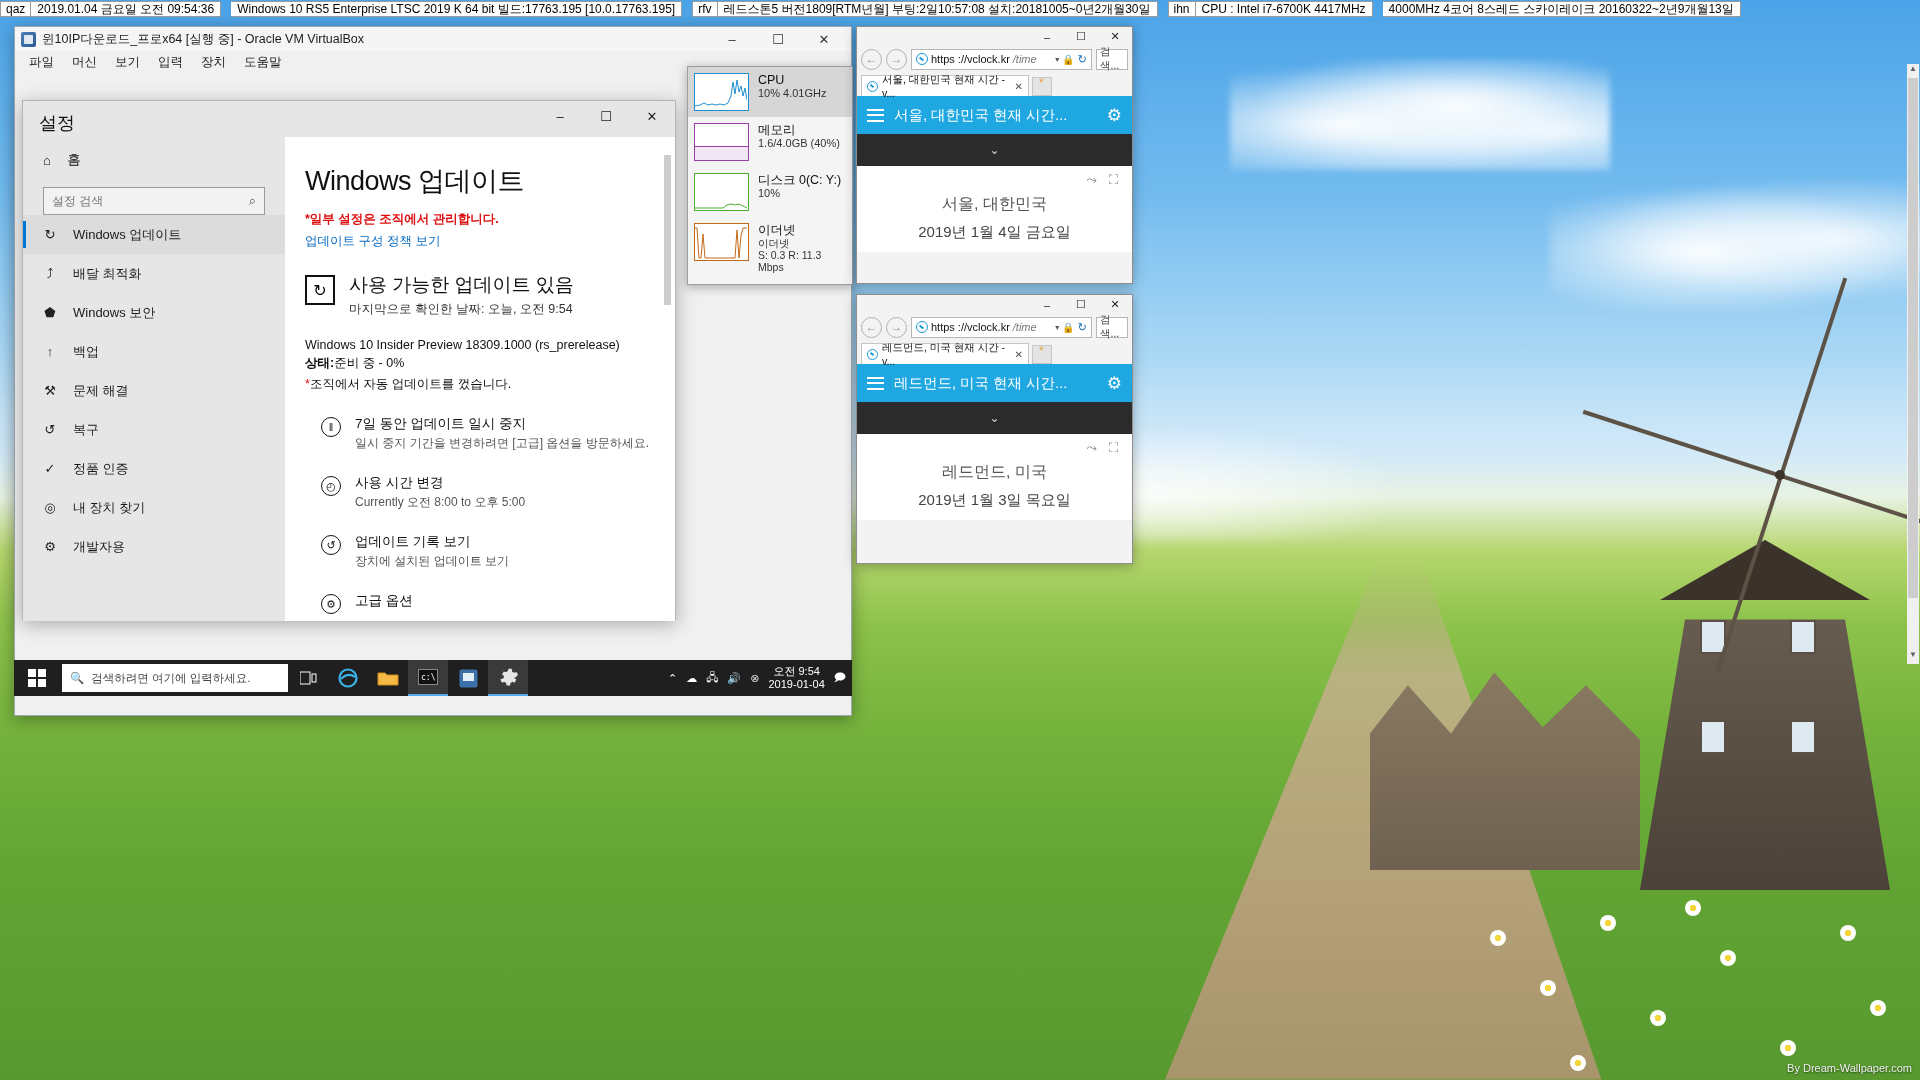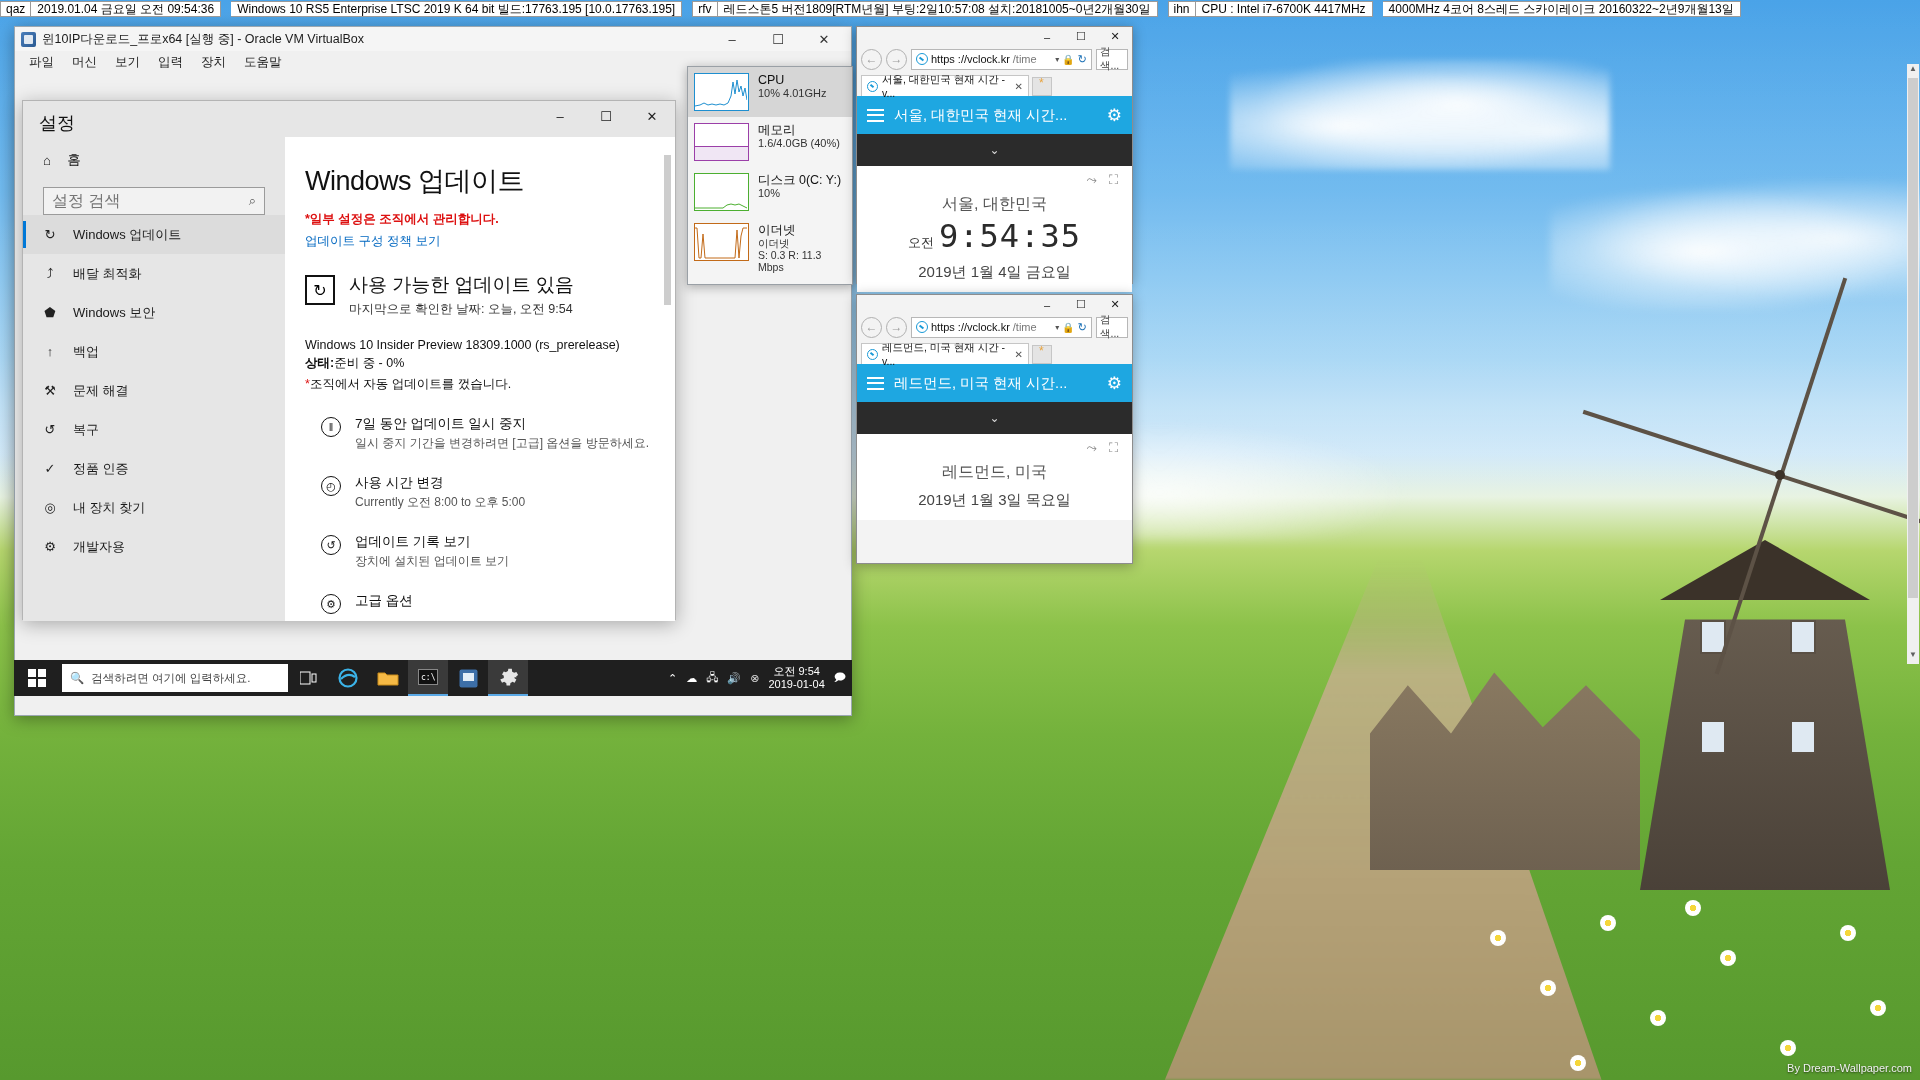--- a/index.html
+++ b/index.html
@@ -113,21 +113,21 @@
   #st-titlebar .st-label { font-size:18px; color:#111; padding:10px 0 0 16px; }
   .st-wbtns { margin-left:auto; display:flex; }
   .st-wbtn { width:46px; height:30px; display:flex; align-items:center; justify-content:center;
     font-size:13px; color:#222; }
   #settings-body { display:flex; height:484px; }
   #st-side { width:262px; background:#e6e6e6; padding-top:8px; overflow:hidden; }
   #st-home { display:flex; align-items:center; gap:16px; padding:6px 0 6px 20px; font-size:13.5px; color:#111; }
   #st-search { margin:12px 20px 0 20px; height:28px; background:#f2f2f2; border:1px solid #9b9b9b;
     display:flex; align-items:center; padding:0 8px; }
   #st-search input { border:none; background:transparent; outline:none; width:100%;
-    font-size:16px; color:#555; font-family:inherit; }
+    font-size:12px; color:#555; font-family:inherit; }
   #st-search .mag { margin-left:auto; font-size:13px; color:#555; }
   #st-cat { font-size:13.5px; font-weight:bold; color:#111; padding:18px 0 4px 20px; }
   .st-item { display:flex; align-items:center; gap:14px; height:39px; padding-left:18px;
     font-size:13px; color:#1a1a1a; position:relative; }
   .st-item.sel { background:#dcdcdc; }
   .st-item.sel::before { content:""; position:absolute; left:0; top:6px; width:3px; height:27px; background:#0078d7; }
   .st-item .ic { width:18px; height:18px; display:flex; align-items:center; justify-content:center; color:#222; }
   #st-main { flex:1; background:#fff; padding:26px 0 0 20px; overflow:hidden; position:relative; }
   #st-h1 { font-size:27px; font-weight:300; color:#111; letter-spacing:-.5px; }
   .st-warn { color:#d11; font-size:12.5px; font-weight:bold; margin-top:12px; }
@@ -170,21 +170,21 @@
     font-size:11px; color:#222; }
   .ie-navrow { height:26px; display:flex; align-items:center; gap:4px; padding:0 4px; }
   .ie-navbtn { width:21px; height:21px; border-radius:50%; border:1.4px solid #b0b0b0;
     display:flex; align-items:center; justify-content:center; color:#9a9a9a; font-size:12px; }
   .ie-addr { flex:1; height:21px; background:#fff; border:1px solid #b7b7b7; display:flex;
     align-items:center; gap:3px; padding:0 4px; font-size:11px; color:#444; }
   .ie-addr .fav { width:12px; height:12px; border-radius:50%; border:1.5px solid #1a9ad7; flex:none; position:relative;}
   .ie-addr .fav::after{content:"";position:absolute;left:2px;top:4px;width:5px;height:2px;background:#1a9ad7;transform:rotate(40deg);}
   .ie-addr .scheme { color:#111; }
   .ie-addr .host { color:#111; }
-  .ie-addr .pathx { color:#777; }
+  .ie-addr .pathx { color:#777;font-style:italic; }
   .ie-addr .caret { margin-left:auto; color:#555; font-size:8px; }
   .ie-addr .lock { color:#333; font-size:10px; }
   .ie-addr .refresh { color:#1a6fb5; font-size:11px; }
   .ie-search { width:32px; height:21px; background:#fff; border:1px solid #b7b7b7;
     display:flex; align-items:center; padding:0 3px; font-size:10.5px; color:#444; }
   .ie-tabrow { height:24px; display:flex; align-items:flex-end; padding-left:4px; background:#f3f3f3; }
   .ie-tab { height:21px; background:#fff; border:1px solid #c6c6c6; border-bottom:none;
     display:flex; align-items:center; gap:4px; padding:0 5px; font-size:10.5px; color:#111; max-width:168px; }
   .ie-tab .fav { width:11px;height:11px;border-radius:50%;border:1.4px solid #1a9ad7;flex:none;position:relative;}
   .ie-tab .fav::after{content:"";position:absolute;left:2px;top:3px;width:4px;height:2px;background:#1a9ad7;transform:rotate(40deg);}
@@ -579,24 +579,20 @@
   </div>
   <div class="vc-dark">
       <span class="chev">⌄</span>
     </div>
   <div class="vc-body">
     <div class="vc-tools">
       <span>⤳</span>
       <span>⛶</span>
     </div>
     <div class="vc-city">서울, 대한민국</div>
-    <div class="vc-time">
-      <span class="vc-ampm">오전</span>
-      <span class="vc-digits">9:54:35</span>
-    </div>
     <div class="vc-date">2019년 1월 4일 금요일</div>
   </div>
 </div>
 
 <div class="ieWin" id="clock2">
   <div class="ie-titlebar">
     <span class="ie-wbtn">–</span>
     <span class="ie-wbtn">☐</span>
     <span class="ie-wbtn">✕</span>
   </div>

